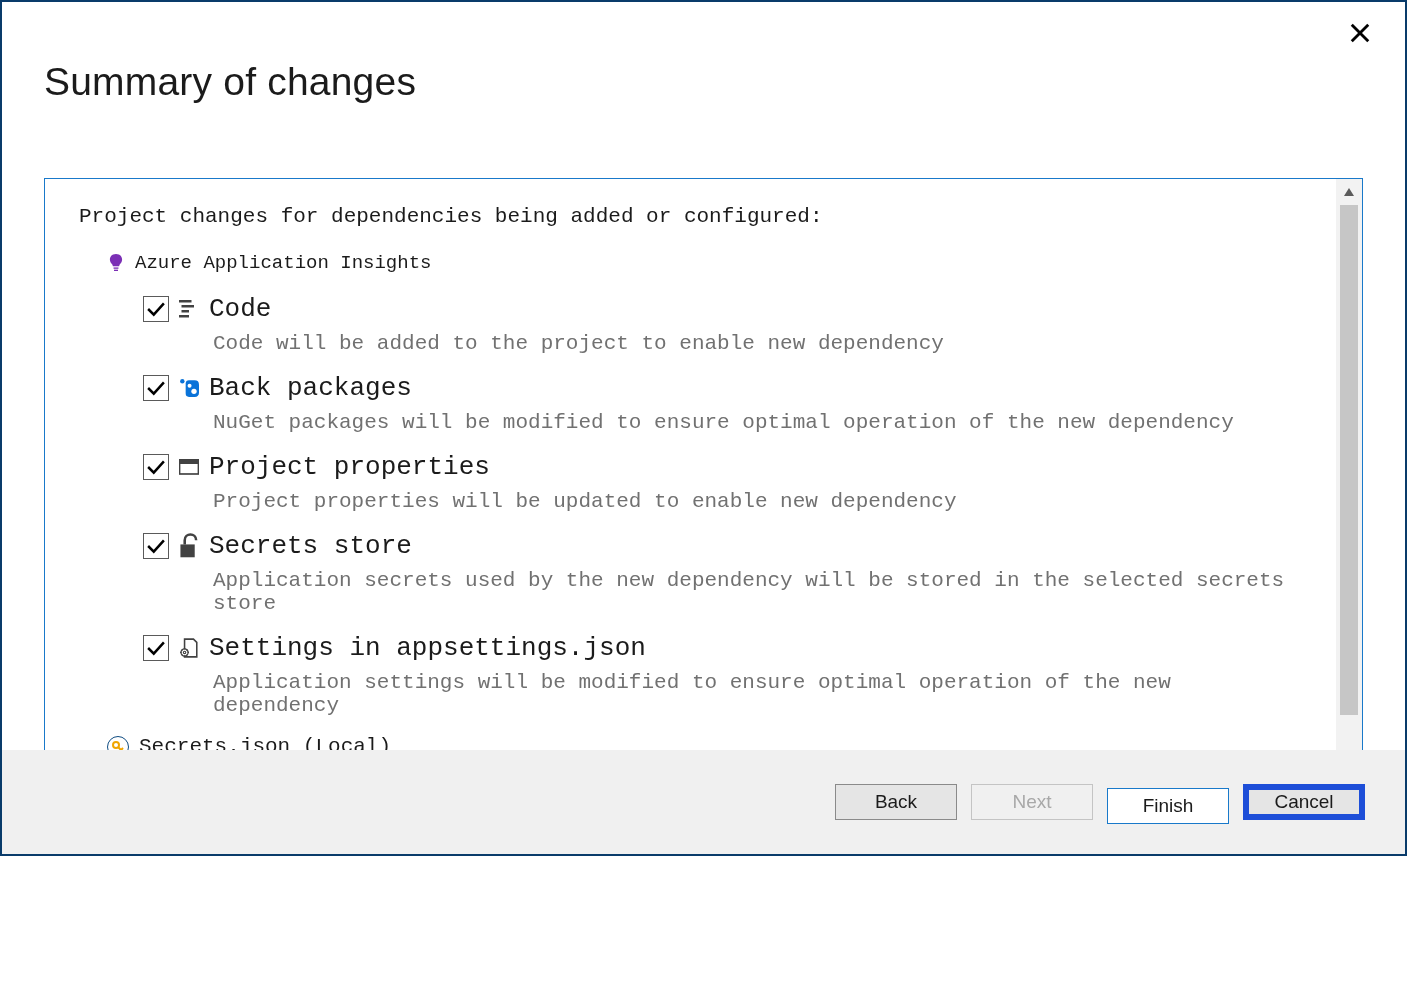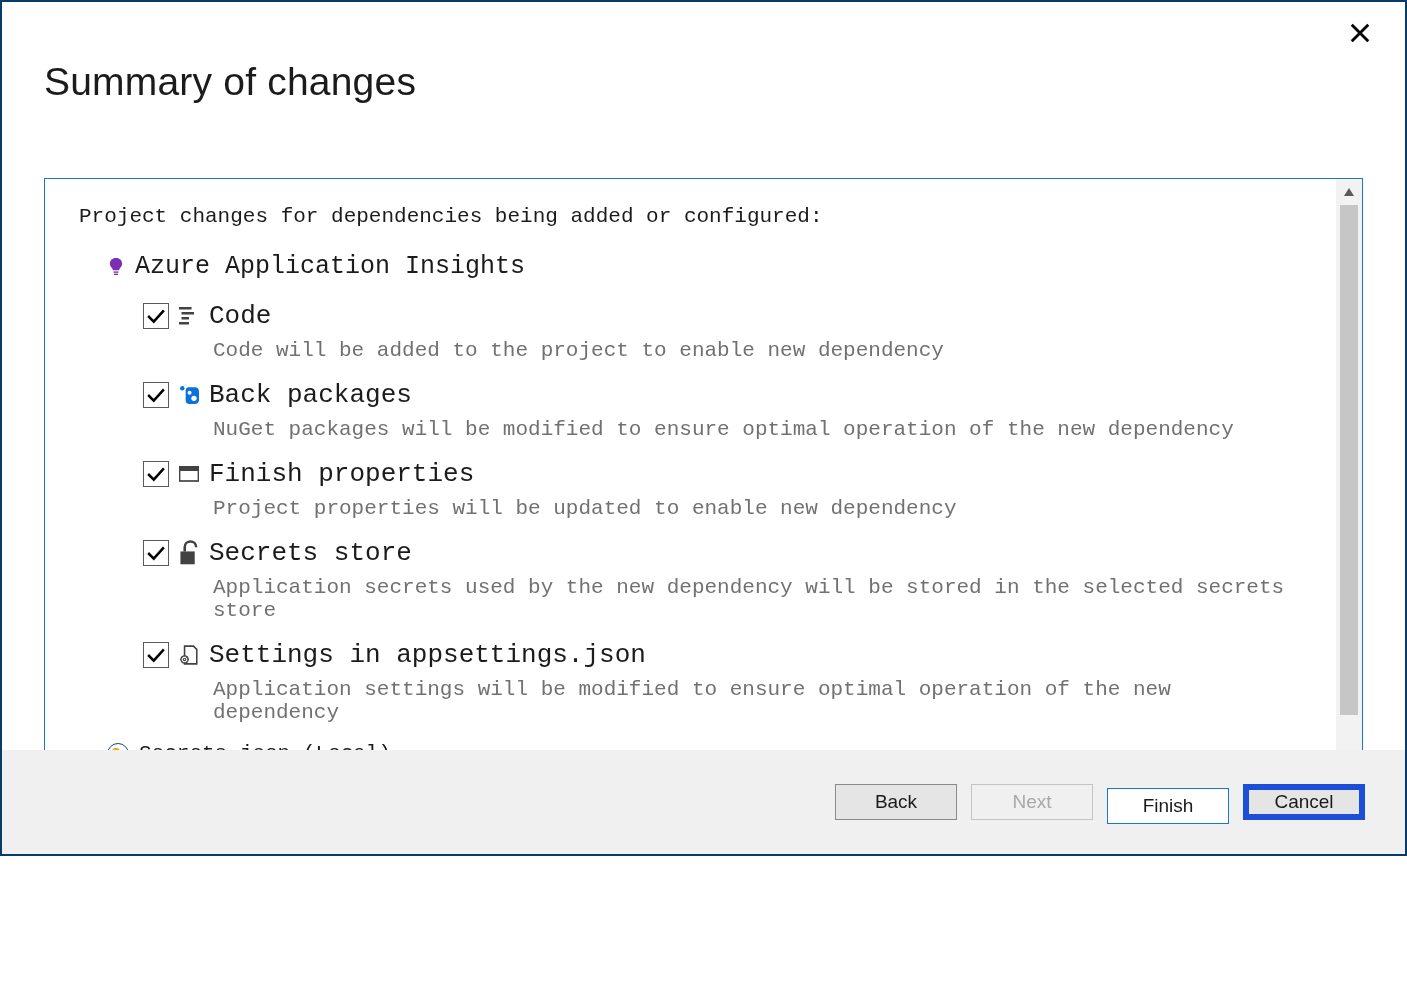--- a/index.html
+++ b/index.html
@@ -52,21 +52,21 @@
     margin-bottom: 24px;
   }
   .dep-header {
     display: flex;
     align-items: center;
     gap: 10px;
     margin-left: 28px;
     margin-bottom: 20px;
   }
   .dep-header .label {
-    font-size: 25px;
+    font-size: 19px;
     color: #1b1b1b;
     text-align: center;
   }
   .bulb-icon { width: 18px; height: 20px; flex-shrink:0; }
   .items { margin-left: 64px; }
   .item {
     margin-bottom: 18px;
   }
   .item-row1 {
     display: flex;
@@ -255,21 +255,21 @@
               <svg viewBox="0 0 16 14">
                   <polyline points="1,7 6,12 15,2" fill="none" stroke="#000" stroke-width="2.2"></polyline>
                 </svg>
             </div>
             <div class="item-icon">
               <svg viewBox="0 0 18 14">
                 <rect x="0.5" y="0.5" width="17" height="13" fill="#fff" stroke="#424242" stroke-width="1.5"></rect>
                 <rect x="0.5" y="0.5" width="17" height="4" fill="#424242"></rect>
               </svg>
             </div>
-            <span class="item-title">Finish properties</span>
+            <span class="item-title">Project properties</span>
           </div>
           <div class="item-desc">Project properties will be updated to enable new dependency</div>
         </div>
 
         <div class="item">
           <div class="item-row1">
             <div class="checkbox">
               <svg viewBox="0 0 16 14">
                   <polyline points="1,7 6,12 15,2" fill="none" stroke="#000" stroke-width="2.2"></polyline>
                 </svg>

